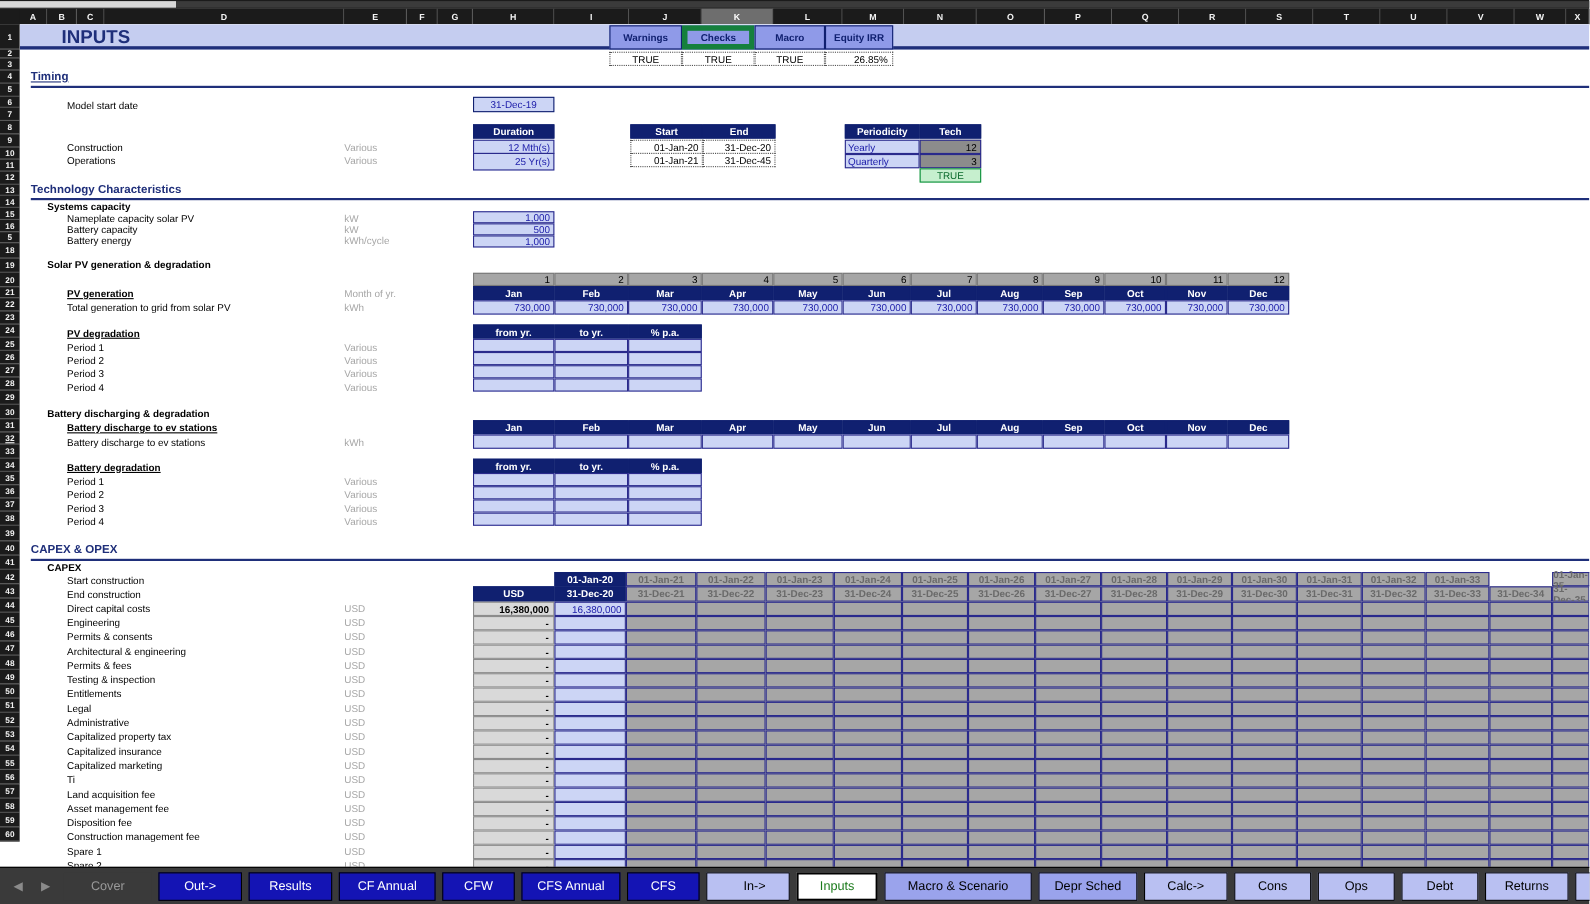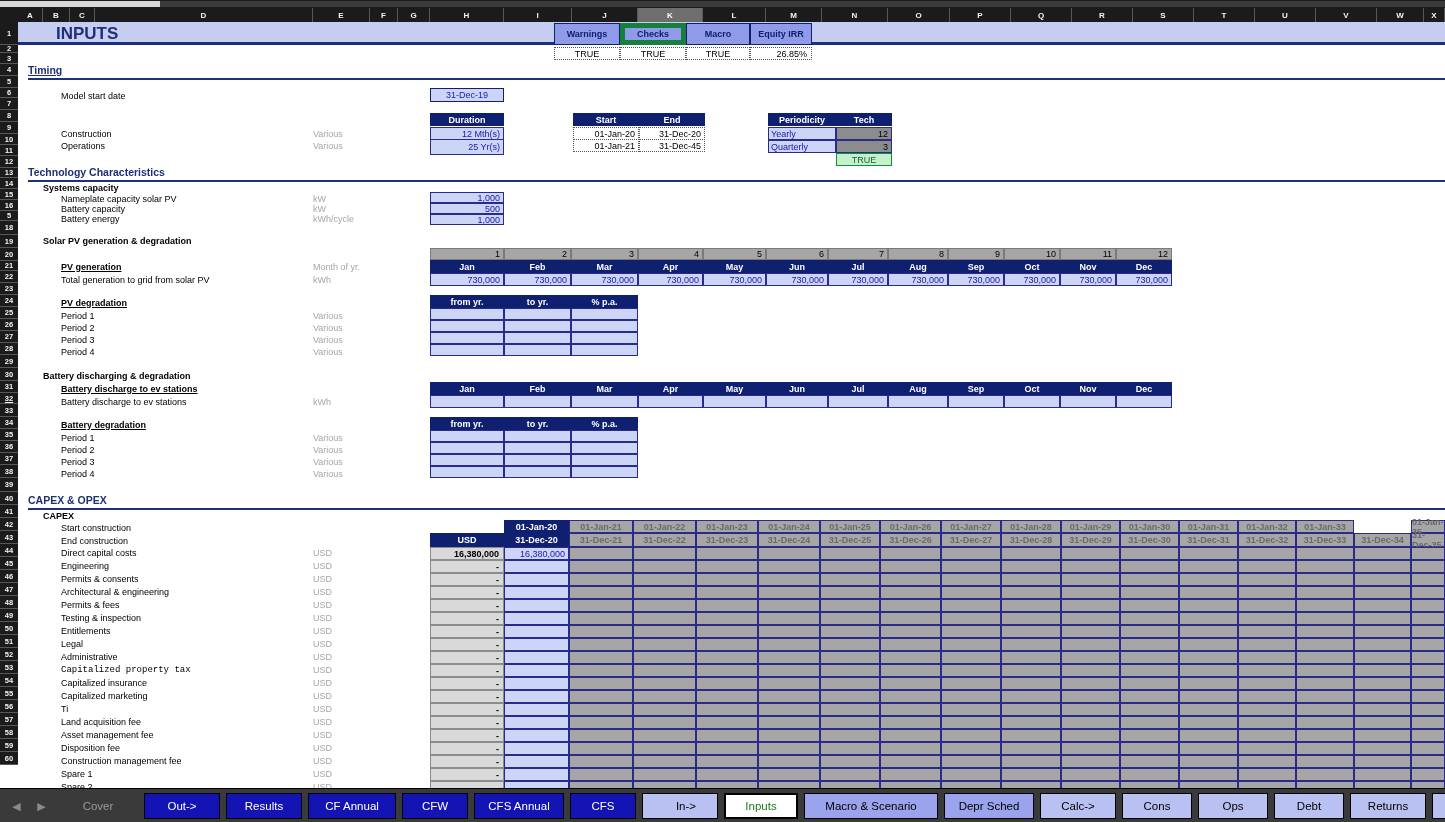--- a/index.html
+++ b/index.html
@@ -673,21 +673,21 @@
         <div class="greyblank" style="left: 862px; top: 629px; width: 61px; height: 13px;"></div>
         <div class="greyblank" style="left: 923px; top: 629px; width: 60px; height: 13px;"></div>
         <div class="greyblank" style="left: 983px; top: 629px; width: 60px; height: 13px;"></div>
         <div class="greyblank" style="left: 1043px; top: 629px; width: 59px; height: 13px;"></div>
         <div class="greyblank" style="left: 1102px; top: 629px; width: 59px; height: 13px;"></div>
         <div class="greyblank" style="left: 1161px; top: 629px; width: 59px; height: 13px;"></div>
         <div class="greyblank" style="left: 1220px; top: 629px; width: 58px; height: 13px;"></div>
         <div class="greyblank" style="left: 1278px; top: 629px; width: 58px; height: 13px;"></div>
         <div class="greyblank" style="left: 1336px; top: 629px; width: 57px; height: 13px;"></div>
         <div class="greyblank" style="left: 1393px; top: 629px; width: 34px; height: 13px;"></div>
-        <div class="lbl" style="left: 43px; top: 642px; height: 12px; font-family: Liberation Mono, monospace;">Capitalized property tax</div>
+        <div class="lbl" style="left: 43px; top: 642px; height: 12px;">Capitalized property tax</div>
         <div class="unit" style="left: 295px; top: 642px; height: 12px;">USD</div>
         <div class="greyval" style="left: 412px; top: 642px; width: 74px; height: 13px;">-</div>
         <div class="incell" style="left: 486px; top: 642px; width: 65px; height: 13px;"></div>
         <div class="greyblank" style="left: 551px; top: 642px; width: 64px; height: 13px;"></div>
         <div class="greyblank" style="left: 615px; top: 642px; width: 63px; height: 13px;"></div>
         <div class="greyblank" style="left: 678px; top: 642px; width: 62px; height: 13px;"></div>
         <div class="greyblank" style="left: 740px; top: 642px; width: 62px; height: 13px;"></div>
         <div class="greyblank" style="left: 802px; top: 642px; width: 60px; height: 13px;"></div>
         <div class="greyblank" style="left: 862px; top: 642px; width: 61px; height: 13px;"></div>
         <div class="greyblank" style="left: 923px; top: 642px; width: 60px; height: 13px;"></div>

